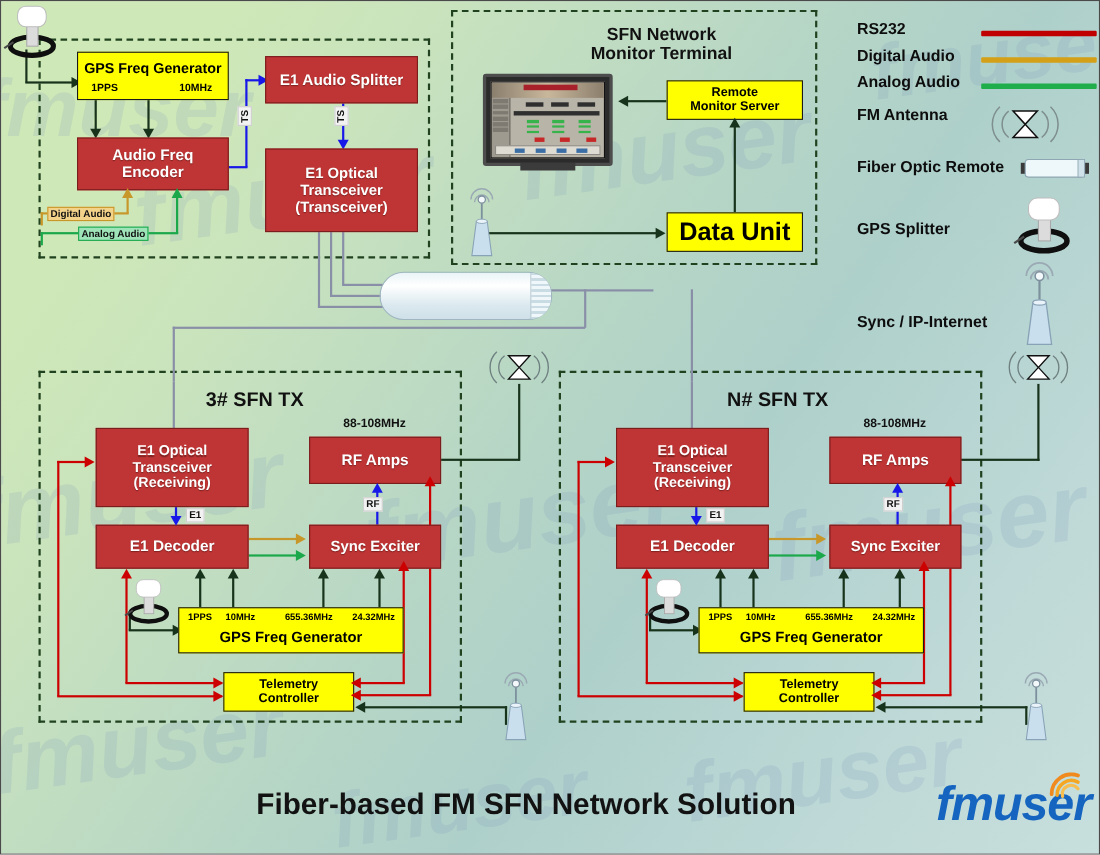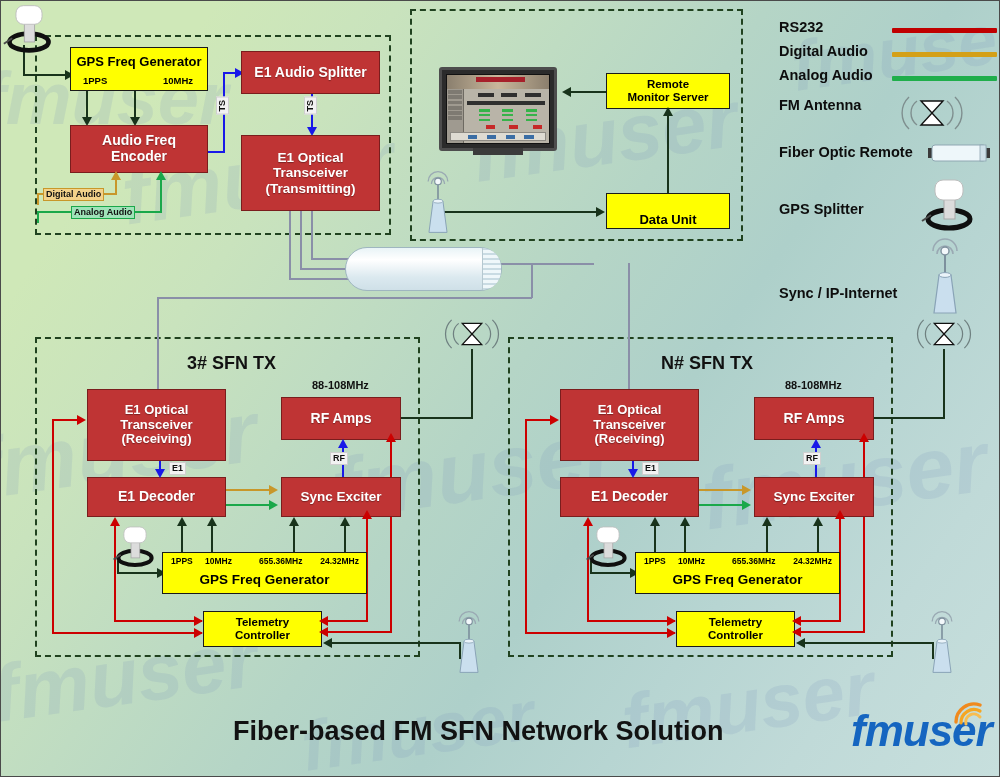--- a/index.html
+++ b/index.html
@@ -309,21 +309,21 @@
     <span>E1 Audio Splitter</span>
   </div>
 
   <div class="ln v blue-l" style="left:310px;top:93px;height:36px;"></div>
   <div class="ar ar-d b" style="left:306px;top:126px;"></div>
   <div class="taglbl vtag" style="left:303px;top:96px;">TS</div>
 
   <div class="box red" style="left:240px;top:134px;width:139px;height:76px;flex-direction:column;font-size:13.5px;">
     <span>E1 Optical</span>
     <span>Transceiver</span>
-    <span>(Transmitting)</span>
+    <span>(Transceiver)</span>
   </div>
 
   <div class="ln v gray-l" style="left:288px;top:210px;height:68px;"></div>
   <div class="ln h gray-l" style="left:288px;top:277px;width:60px;"></div>
   <div class="ln v gray-l" style="left:299px;top:210px;height:58px;"></div>
   <div class="ln h gray-l" style="left:299px;top:267px;width:50px;"></div>
   <div class="ln v gray-l" style="left:310px;top:210px;height:48px;"></div>
   <div class="ln h gray-l" style="left:310px;top:257px;width:40px;"></div>
 
   <div class="fiber" style="left:344px;top:246px;width:155px;height:42px;">
@@ -331,20 +331,24 @@
   </div>
 
   <div class="ln h gray-l" style="left:498px;top:262px;width:95px;"></div>
   <div class="ln h gray-l" style="left:156px;top:296px;width:375px;"></div>
   <div class="ln v gray-l" style="left:530px;top:262px;height:35px;"></div>
   <div class="ln v gray-l" style="left:156px;top:296px;height:50px;"></div>
   <div class="ln v gray-l" style="left:627px;top:262px;height:84px;"></div>
 
   <div class="dash" style="left:409px;top:8px;width:333px;height:232px;"></div>
 
+  <div class="lbl" style="left:536px;top:22px;font-size:16px;text-align:center;">
+    <div>SFN Network</div>
+    <div>Monitor Terminal</div>
+  </div>
 
   <div id="monitor" style="left:438px;top:66px;width:118px;height:84px;">
     <div class="scr">
       <div class="m-top"></div>
       <div class="m-ttl"></div>
       <div class="m-side">
           <i></i>
           <i></i>
           <i></i>
           <i></i>
@@ -377,21 +381,21 @@
     <div class="m-stand"></div>
   </div>
 
   <div class="box yellow" style="left:605px;top:72px;width:124px;height:36px;flex-direction:column;font-size:11.5px;">
     <span>Remote</span>
     <span>Monitor Server</span>
   </div>
   <div class="ln h blk" style="left:569px;top:90px;width:36px;"></div>
   <div class="ar ar-l" style="left:561px;top:86px;"></div>
 
-  <div class="box yellow" style="left:605px;top:192px;width:124px;height:36px;font-size:13px;align-items:flex-end;">
+  <div class="box yellow" style="left:605px;top:192px;width:124px;height:36px;font-size:23px;">
     <span>Data Unit</span>
   </div>
   <div class="ln v blk" style="left:666px;top:112px;height:80px;"></div>
   <div class="ar ar-u" style="left:662px;top:106px;"></div>
 
   <span style="position:absolute;left:414px;top:168px;z-index:7;">
     <svg width="46" height="66" viewBox="0 0 56 78">
       <path d="M16 14 A12 12 0 0 1 40 14" fill="none" stroke="#9aa9b3" stroke-width="1.6"></path>
       <path d="M20 17 A8 8 0 0 1 36 17" fill="none" stroke="#9aa9b3" stroke-width="1.6"></path>
       <circle cx="28" cy="14" r="4" fill="#f3f8fb" stroke="#7d909d" stroke-width="1.4"></circle>

